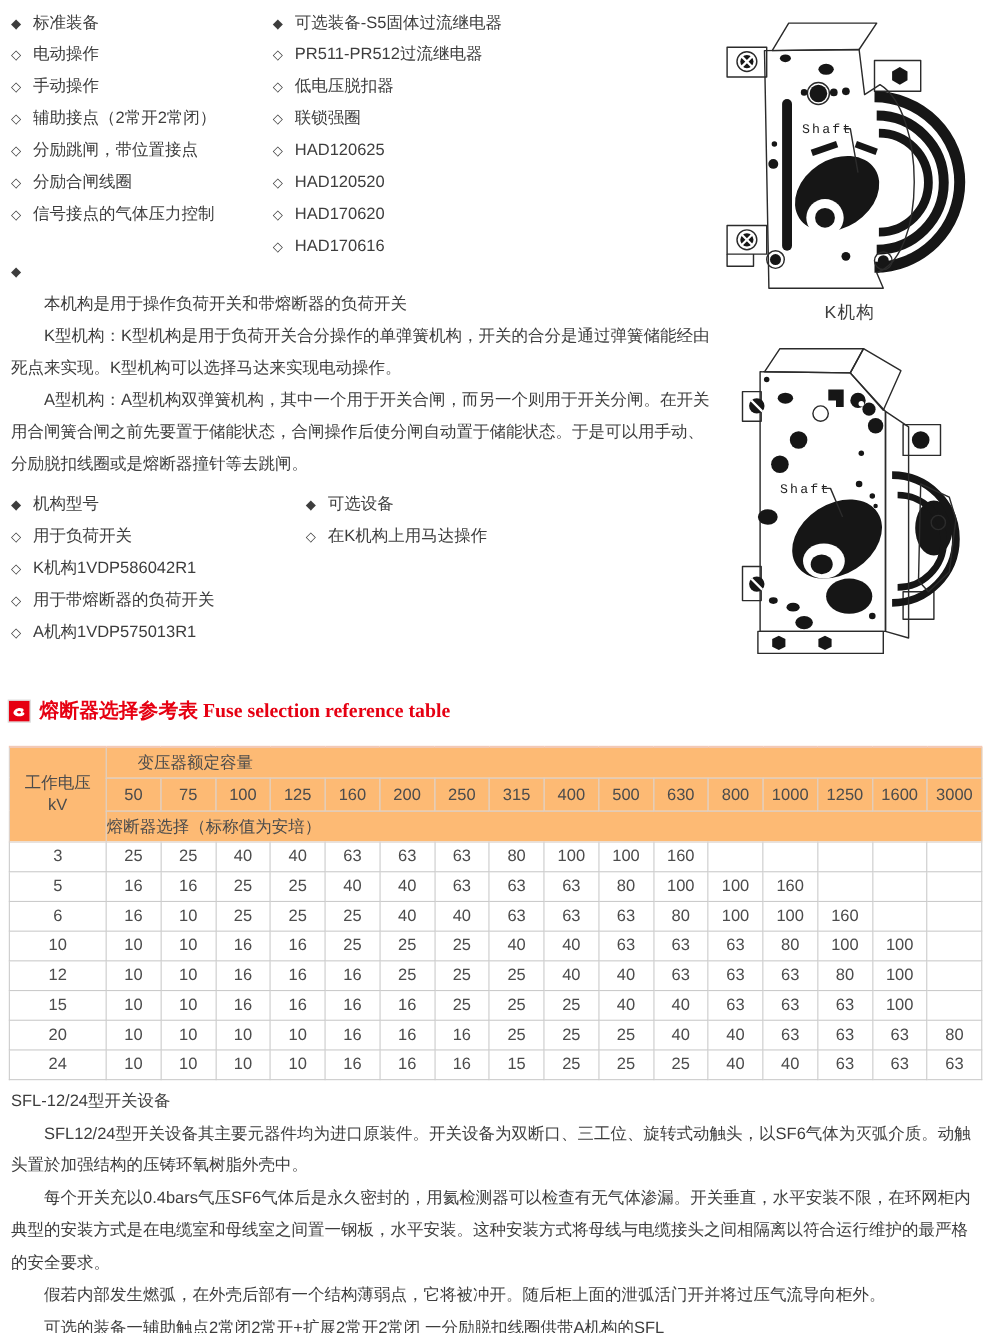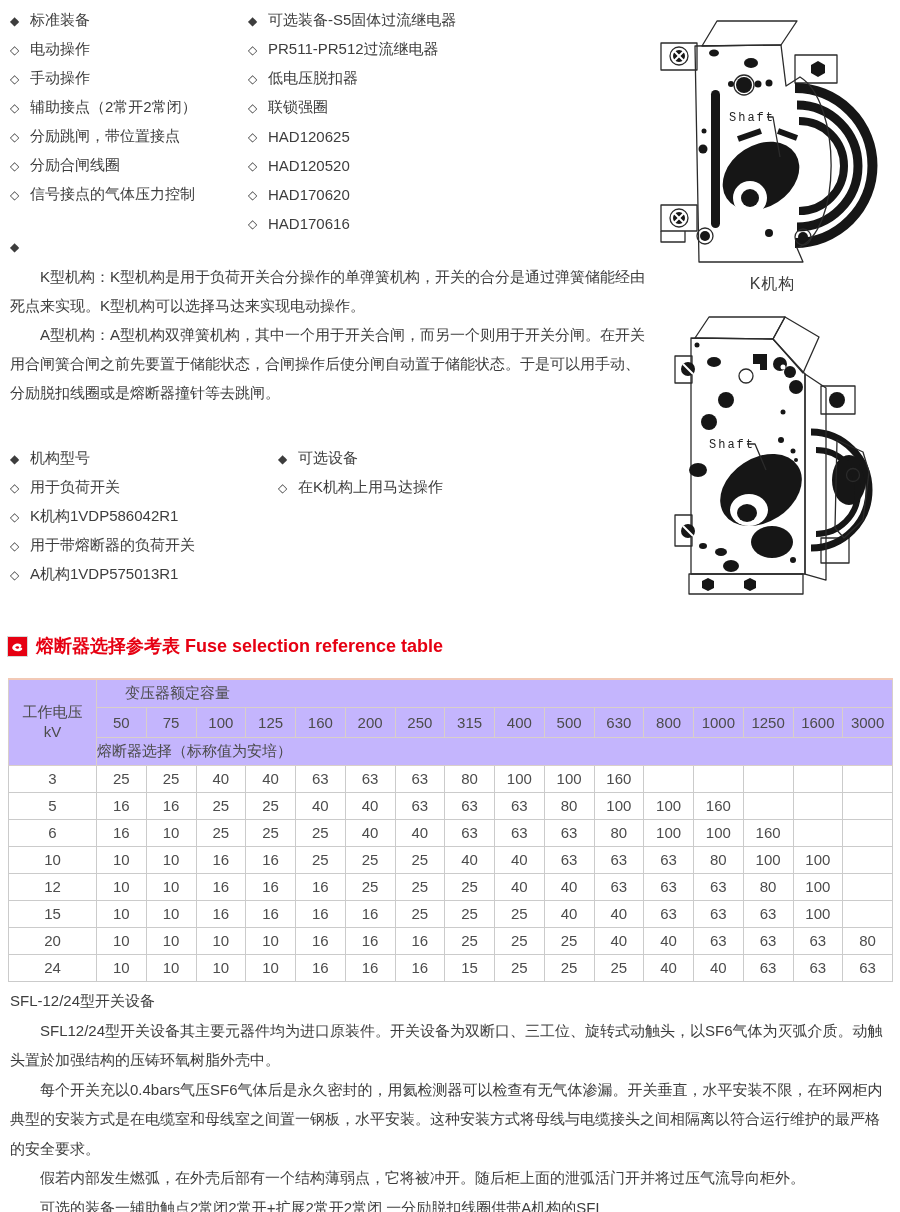--- a/index.html
+++ b/index.html
@@ -21,28 +21,28 @@
   .mech-header { display:flex; align-items:center; height:29px; }
   .mech-header .bul { width:20px; font-size:12px; flex:0 0 20px; }
   .mech p { margin:0; text-indent:2em; }
 
   
   .fig { text-align:center; }
   .fig svg { display:block; }
   .fig-caption { font-size:16px; color:#3d3d3d; margin-top:2px; letter-spacing:1px; }
 
   
-  .sec-title { display:flex; align-items:center; gap:9px; }
+  .sec-title { display:flex; align-items:center; gap:9px;font-family:Liberation Serif, serif; }
   .sec-title .ttl { color:#e60012; font-size:18px; font-weight:600; }
   .logo-box { width:19px; height:19px; background:#e60012; outline:1px solid #d8d8d8; display:flex; align-items:center; justify-content:center; }
 
   
   table.fuse { border-collapse:collapse; table-layout:fixed; width:884px; font-size:15px; color:#4c4c4c; }
   table.fuse th, table.fuse td { border:1px solid #cbcbcb; font-weight:normal; padding:0; text-align:center; }
-  table.fuse thead th { background:#c4b5fd; border-color:#d9cfc9; }
+  table.fuse thead th { background:#fdba74; border-color:#d9cfc9; }
   table.fuse thead tr:first-child th { border-top:2px solid #f2c9b6; }
   table.fuse .cap-head { text-align:left; padding-left:28px; height:28px; }
   table.fuse .cap-val { height:30px;margin-left:29px; }
   table.fuse .sub-head { text-align:left; height:28px; }
   table.fuse .kv-head { line-height:20px; }
   table.fuse tbody th, table.fuse tbody td { height:27px; background:#fff; }
 
   
   .bottom-text { width:884px; font-size:15px; line-height:29.5px; }
   .bottom-text p { margin:0; text-indent:2em; }
@@ -118,20 +118,21 @@
     <div class="eq-row">
       <span class="bul">◇</span>
       <span>HAD170616</span>
     </div>
   </div>
 
 <div class="abs mech" style="left:10px; top:233px;">
   <div class="mech-header">
     <span class="bul">◆</span>
   </div>
+  <p>本机构是用于操作负荷开关和带熔断器的负荷开关</p>
   <p>K型机构：K型机构是用于负荷开关合分操作的单弹簧机构，开关的合分是通过弹簧储能经由死点来实现。K型机构可以选择马达来实现电动操作。</p>
   <p>A型机构：A型机构双弹簧机构，其中一个用于开关合闸，而另一个则用于开关分闸。在开关用合闸簧合闸之前先要置于储能状态，合闸操作后使分闸自动置于储能状态。于是可以用手动、分励脱扣线圈或是熔断器撞针等去跳闸。</p>
 </div>
 
 <div class="abs eq-list" style="left:10px; top:444px; width:260px;">
     <div class="eq-row">
       <span class="bul">◆</span>
       <span>机构型号</span>
     </div>
     <div class="eq-row">

